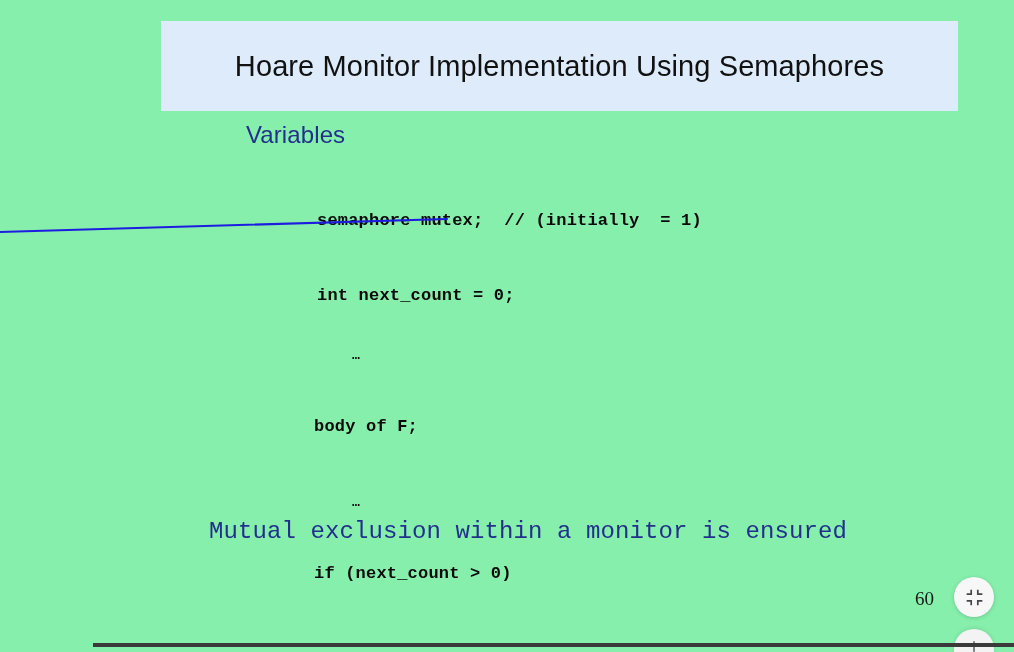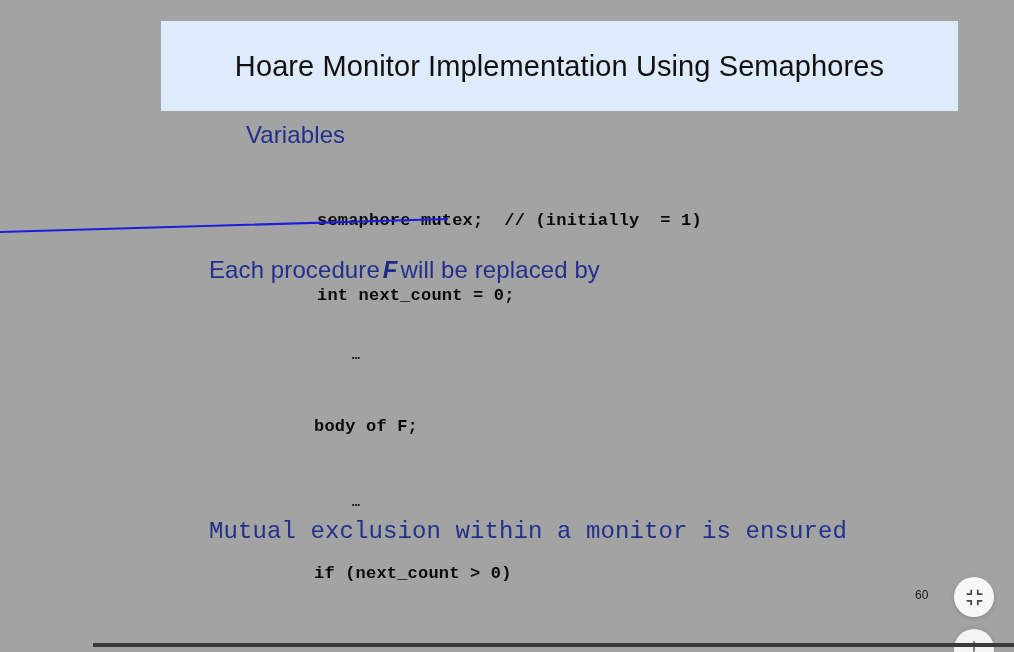--- a/index.html
+++ b/index.html
@@ -12,21 +12,21 @@
     height: 652px;
     position: relative;
     overflow: hidden;
     font-family: "Liberation Sans", sans-serif;
     -webkit-font-smoothing: antialiased;
   }
 
   #slide-root {
     position: absolute;
     inset: 0;
-    background: #a3a3a3;
+    background: #86efac;
   }
 
   
   .title-banner {
     position: absolute;
     left: 161px;
     top: 21px;
     width: 797px;
     height: 90px;
     background: #deebfa;
@@ -109,22 +109,22 @@
     height: 34px;
     pointer-events: none;
   }
 
   
   #page-number {
     position: absolute;
     left: 915px;
     top: 588px;
     color: #1a1a1a;
-    font-family: Liberation Sans, sans-serif;
-    font-size: 12px;
+    font-family: Liberation Serif, serif;
+    font-size: 19px;
   }
 
   
   .fab {
     position: absolute;
     border-radius: 50%;
     background: #f7f7f8;
     box-shadow: 0 1px 4px rgba(0,0,0,0.16), 0 0 0 0.5px rgba(0,0,0,0.035);
     display: flex;
     align-items: center;
@@ -175,23 +175,20 @@
 
   <div class="code-block" id="code-variables">
     <span class="code-line">semaphore mutex;  // (initially  = 1)</span>
     <span class="code-line">int next_count = 0;</span>
   </div>
 
   <svg id="ink-annotation" viewBox="0 0 460 34">
     <path d="M0 27 C 120 24, 270 20, 447 14" fill="none" stroke="#1d1de0" stroke-width="2.1" stroke-linecap="round"></path>
   </svg>
 
-  <div class="heading" id="heading-each-procedure">
-    <span>Each procedure</span><span class="var-f">F</span><span>will be replaced by</span>
-  </div>
 
   <div class="code-block" id="code-procedure">
     <span class="ellipsis-line">…</span>
     <span class="code-line">body of F;</span>
     <span class="ellipsis-line">…</span>
     <span class="code-line">if (next_count &gt; 0)</span>
     
     
     
   </div>

